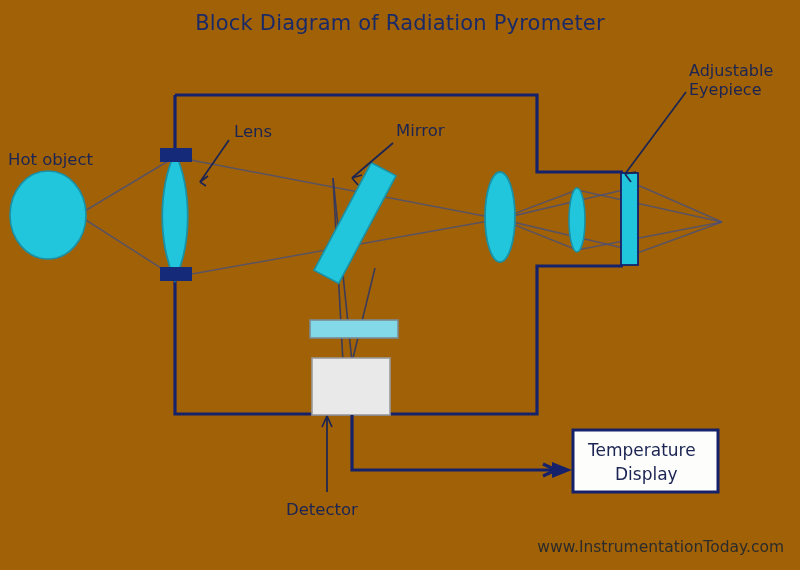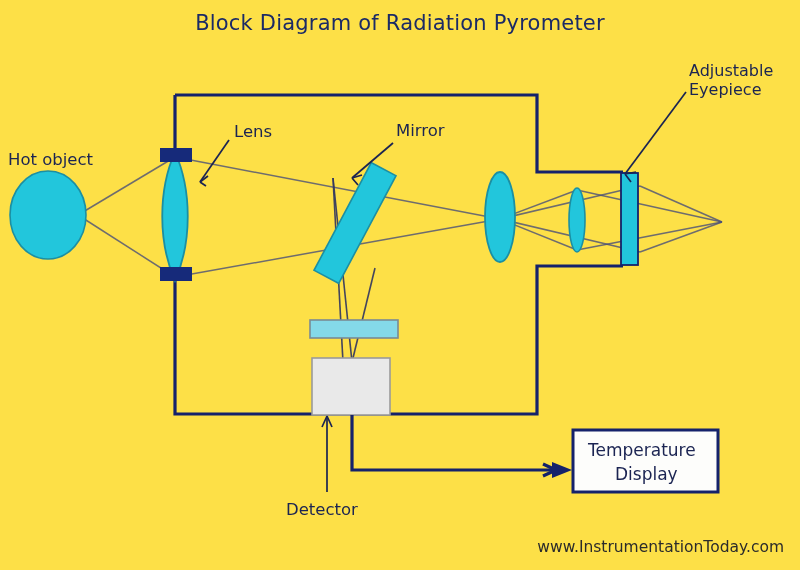--- a/index.html
+++ b/index.html
@@ -12,21 +12,21 @@
     width: 800px;
     height: 570px;
     font-family: "DejaVu Sans", "Liberation Sans", sans-serif;
     overflow: hidden;
     position: relative;
   }
   #stage {
     position: relative;
     width: 800px;
     height: 570px;
-    background: #fde047;
+    background: #a16207;
   }
   svg#diagram {
     display: block;
     width: 800px;
     height: 570px;
   }
   .ttl {
     font-family: "DejaVu Sans", "Liberation Sans", sans-serif;
     font-size: 21px;
     fill: #1b2a66;

